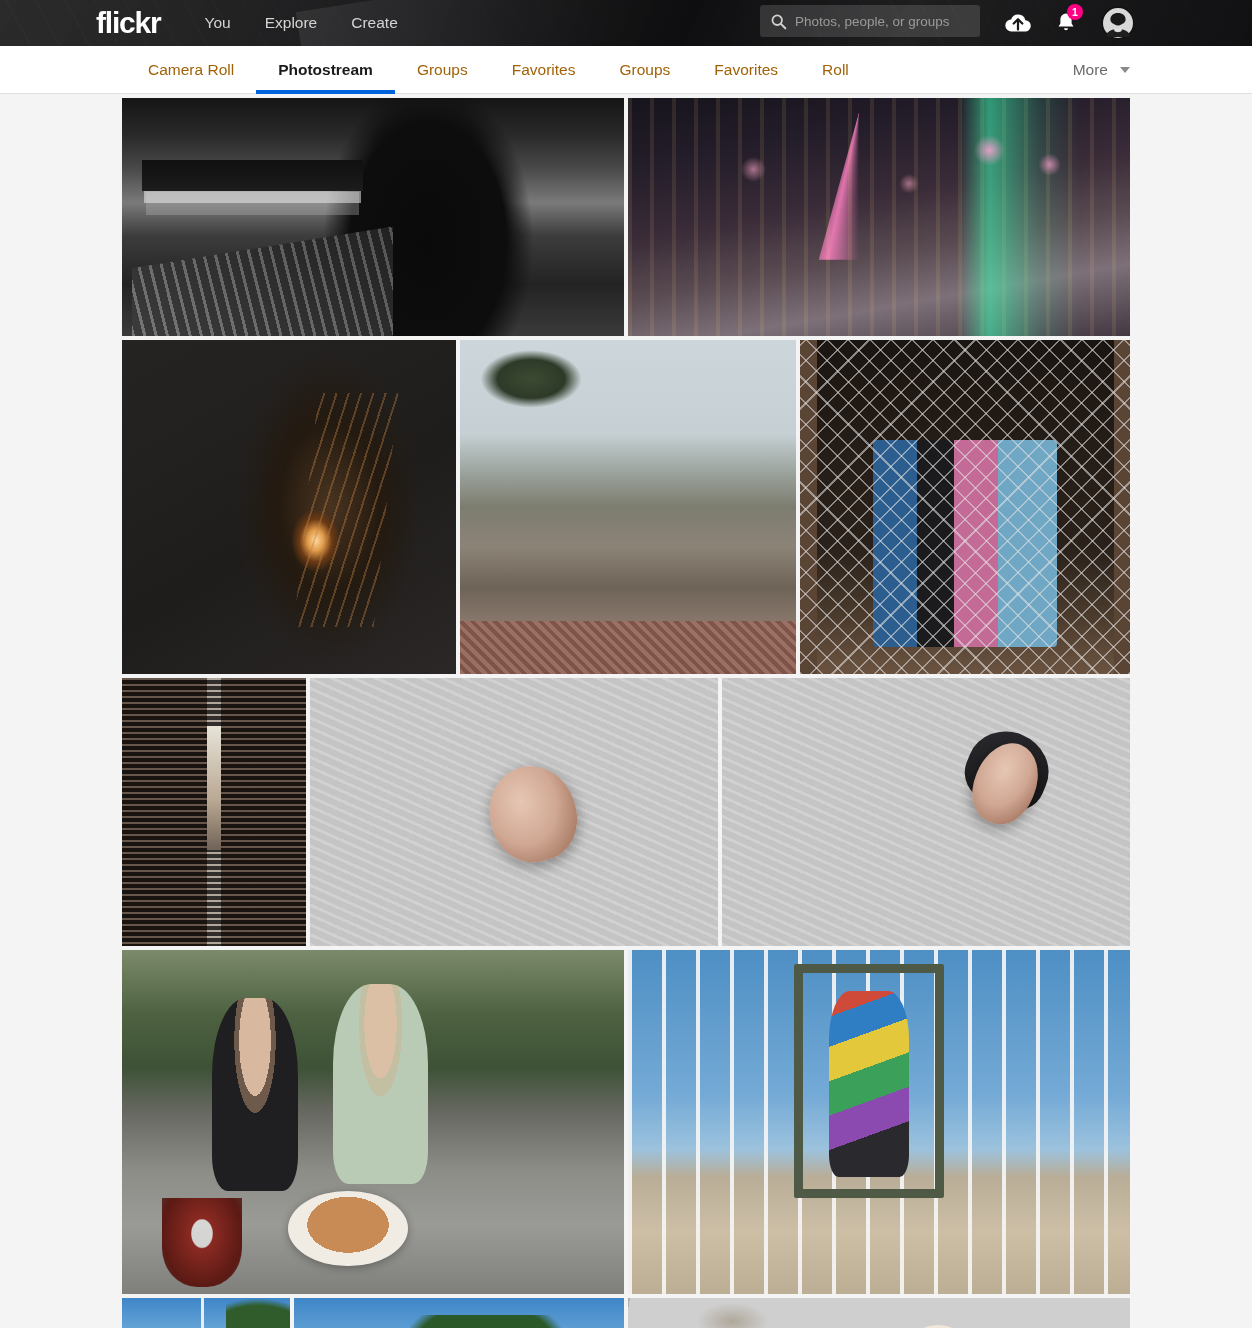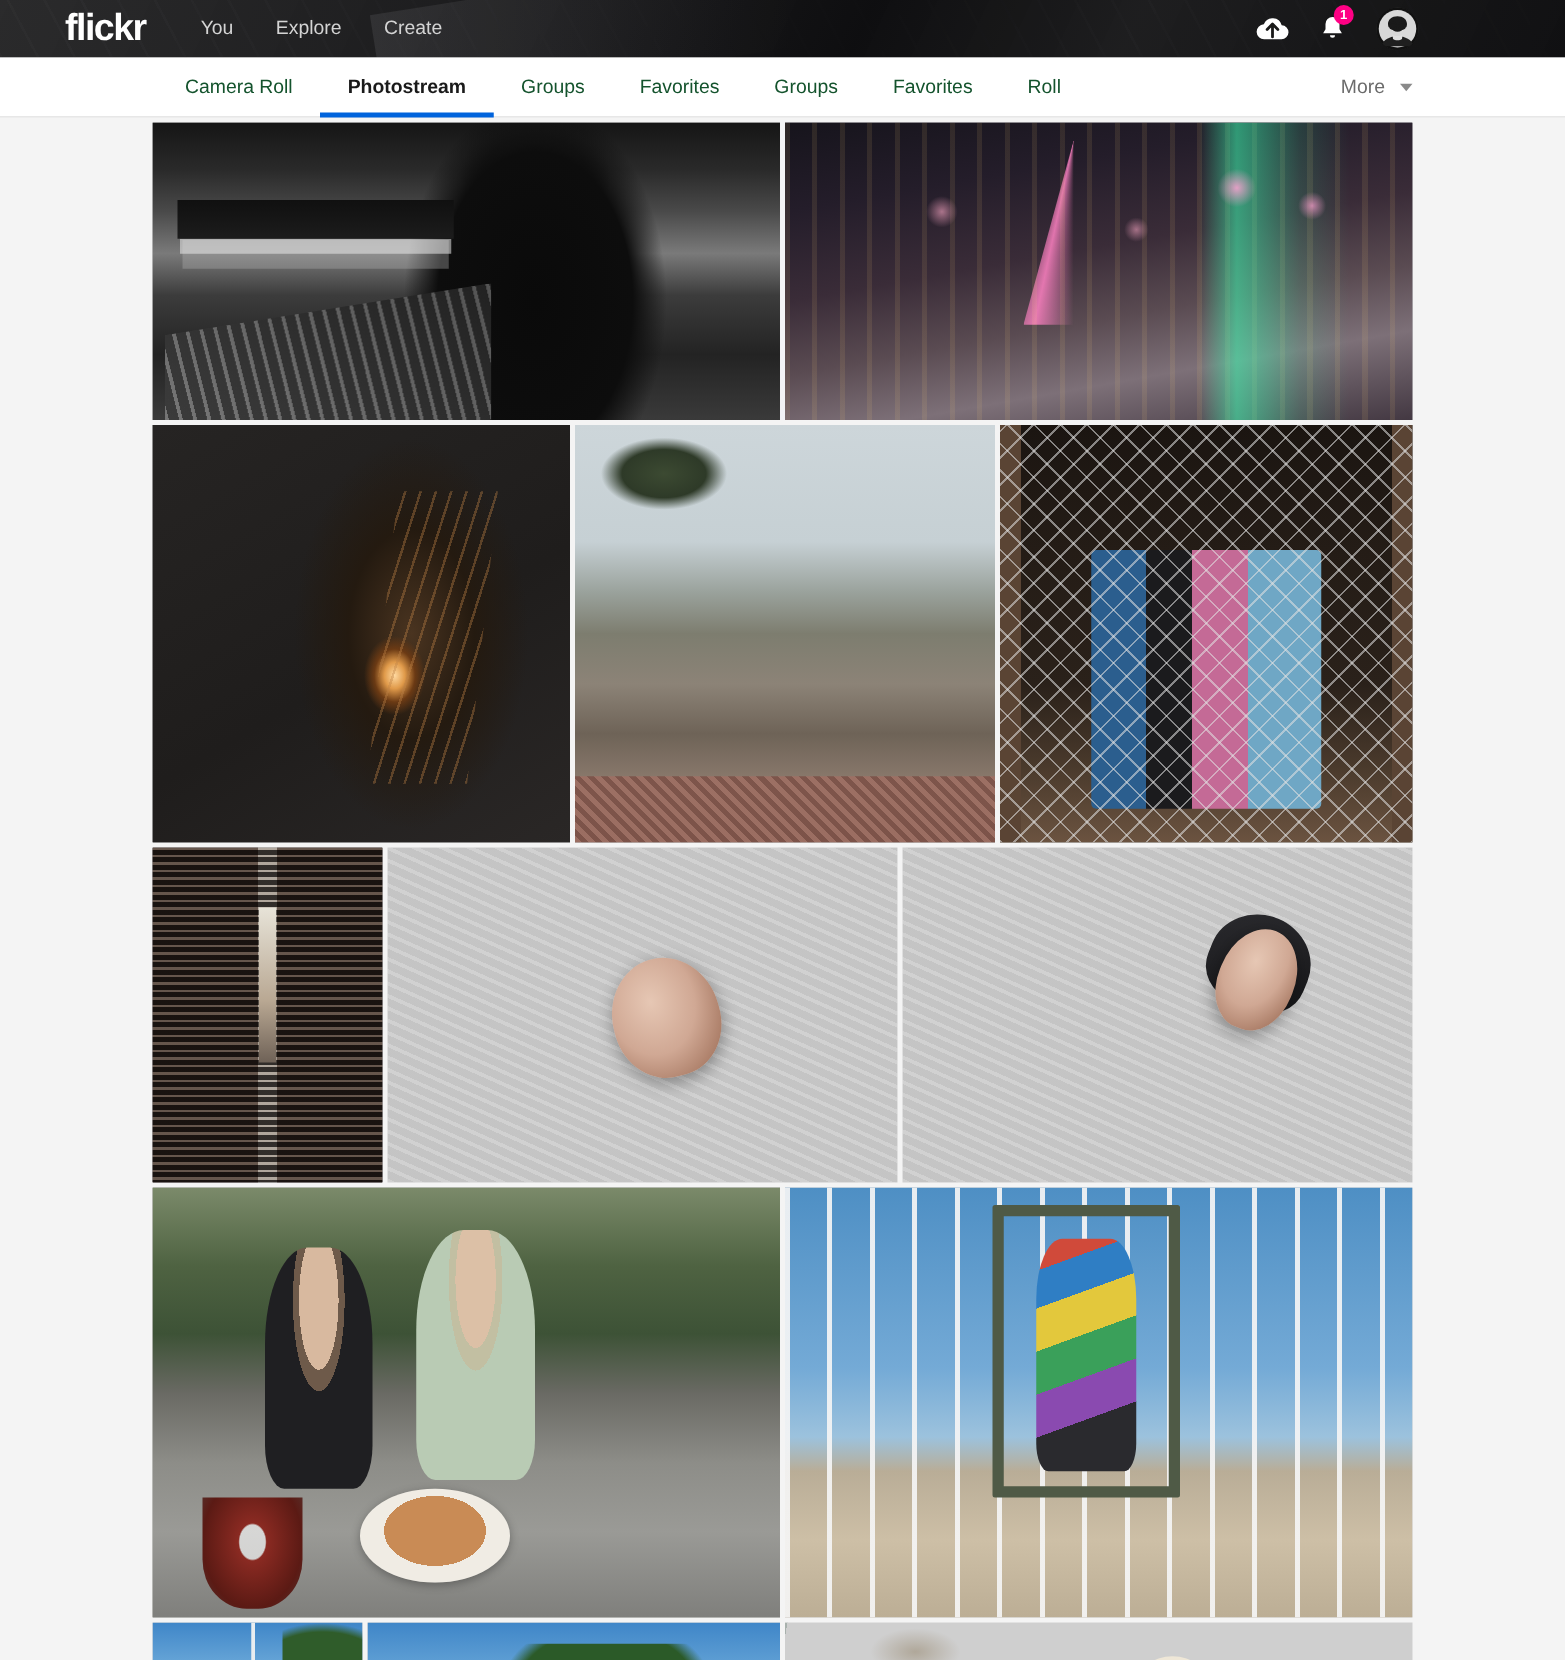--- a/index.html
+++ b/index.html
@@ -27,21 +27,21 @@
   }
   .header-bgimg::after{
     content:"";
     position:absolute; left:300px; top:-14px; width:330px; height:78px;
     background: linear-gradient(100deg, rgba(120,120,124,.22), rgba(90,90,94,.10) 60%, rgba(0,0,0,0));
     transform: rotate(-9deg);
   }
   .header-inner {
     position: relative; z-index: 2;
     height: 46px; display: flex; align-items: center;
-    padding-left: 52px; padding-right: 112px;
+    padding-left: 96px; padding-right: 112px;
   }
   .logo {
     font-size: 30px; font-weight: bold; color: #ffffff;
     letter-spacing: -1.2px; line-height: 1;
     margin-right: 44px; user-select: none;
   }
   .nav-primary { display: flex; align-items: center; gap: 34px; }
   .nav-primary a {
     color: #d4d4d4; font-size: 15.5px; text-decoration: none;
     line-height: 1;
@@ -87,21 +87,21 @@
   
   .tabbar {
     position: relative;
     height: 48px; background: #ffffff;
     border-bottom: 1px solid #e0e0e0;
     display: flex; align-items: stretch;
     padding-left: 126px; padding-right: 118px;
   }
   .tab {
     display: flex; align-items: center;
-    padding: 0 22px; font-size: 15.5px; color: #14532d;
+    padding: 0 22px; font-size: 15.5px; color: #a16207;
     text-decoration: none; position: relative; cursor: pointer;
     white-space: nowrap;
   }
   .tab.active { color: #1a1a1a; font-weight: bold; }
   .tab.active::after {
     content: ""; position: absolute;
     left: 0; right: 0; bottom: -1px; height: 4px; background: #0063dc;
   }
   .tab-more {
     margin-left: auto; display: flex; align-items: center; gap: 12px;
@@ -368,20 +368,29 @@
     <div class="header-inner">
       <div class="logo">flickr</div>
 
       <div class="nav-primary">
         <a href="#">You</a>
         <a href="#">Explore</a>
         <a href="#">Create</a>
       </div>
     </div>
 
+    <div class="search-wrap">
+      <span class="search-icon">
+        <svg width="17" height="17" viewBox="0 0 20 20">
+          <circle cx="8.5" cy="8.5" r="5.6" fill="none" stroke="#d0d0d0" stroke-width="2.1"></circle>
+          <line x1="12.8" y1="12.8" x2="18" y2="18" stroke="#d0d0d0" stroke-width="2.4" stroke-linecap="round"></line>
+        </svg>
+      </span>
+      <input class="search-input" type="text" placeholder="Photos, people, or groups" style="">
+    </div>
 
     <div class="icon-btn upload-btn">
       <svg width="28" height="22" viewBox="0 0 30 22">
         <path d="M8 20h14.5a6 6 0 0 0 .4-12A8 8 0 0 0 7.6 7.2 5.6 5.6 0 0 0 8 20z" fill="#ffffff"></path>
         <path d="M15 18V9M15 7l-4.6 4.6M15 7l4.6 4.6" stroke="#191919" stroke-width="2.4" fill="none" stroke-linecap="round" stroke-linejoin="round"></path>
       </svg>
     </div>
 
     <div class="icon-btn bell-btn">
       <svg width="22" height="24" viewBox="0 0 22 24">

